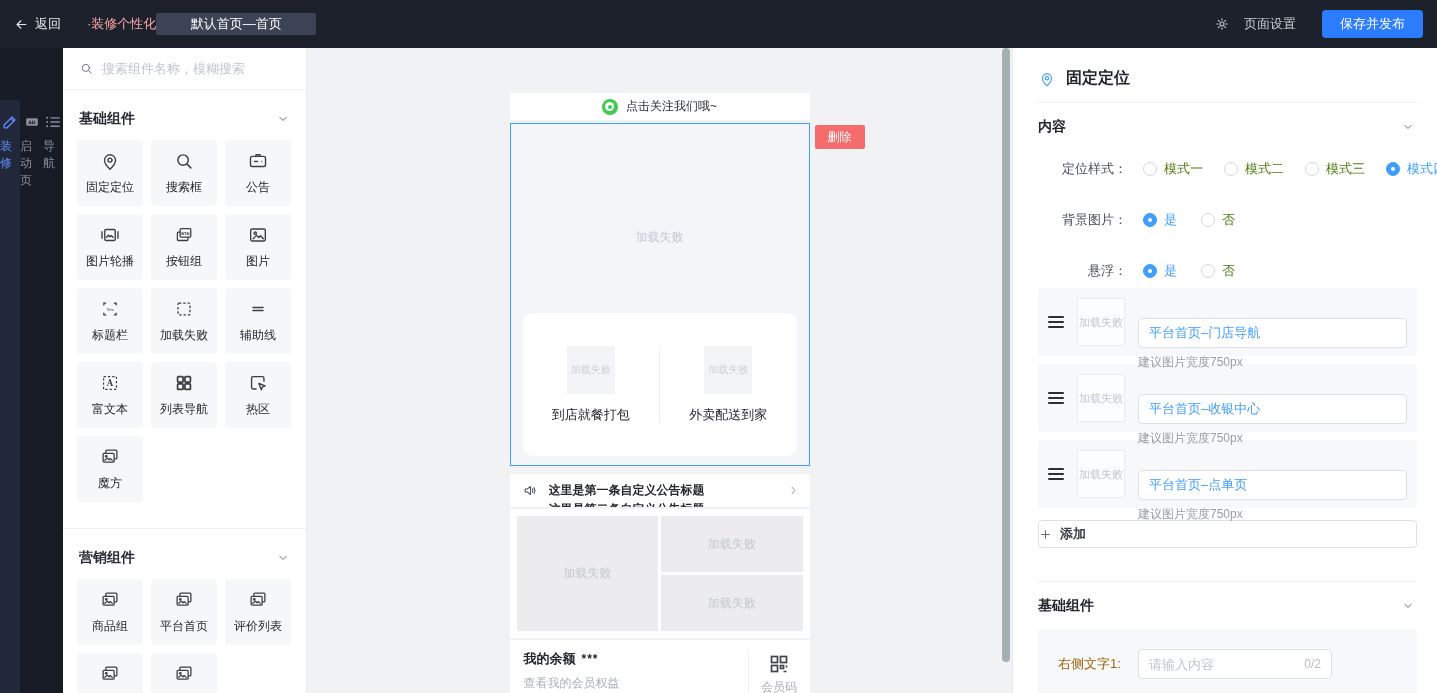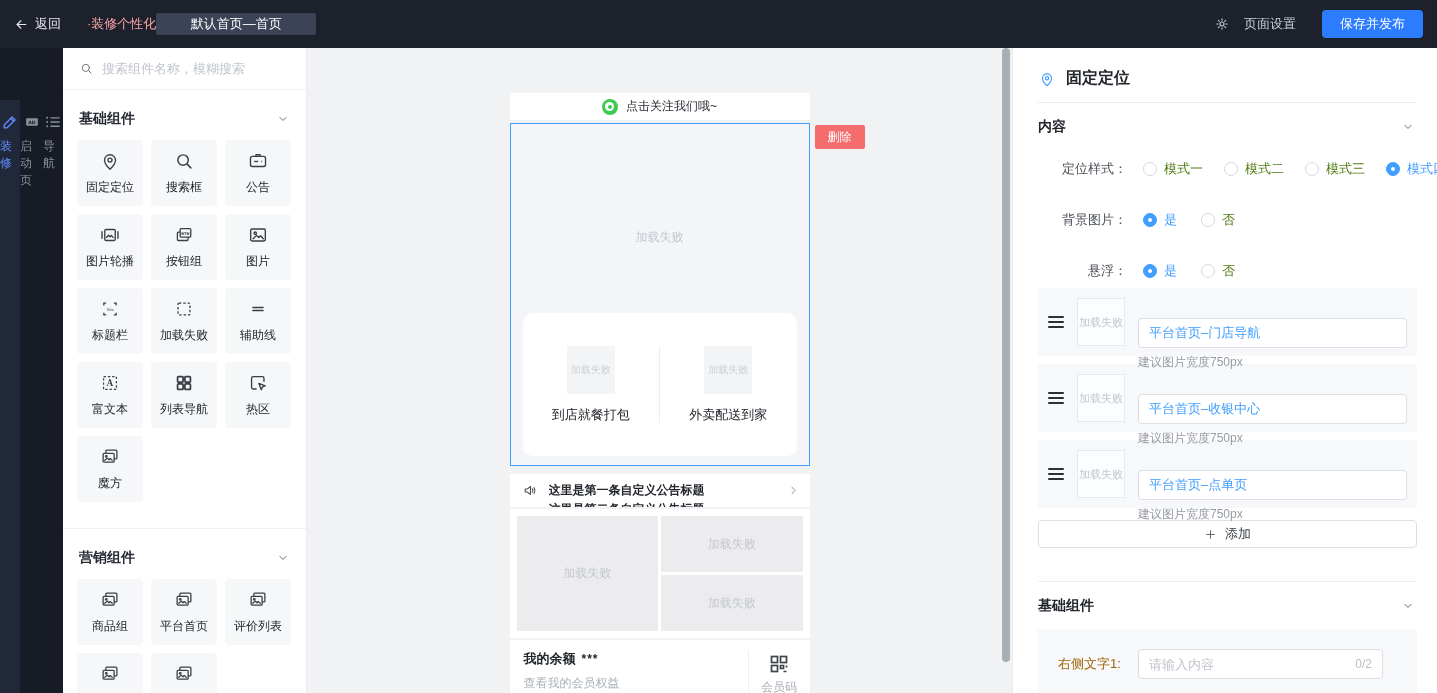--- a/index.html
+++ b/index.html
@@ -122,29 +122,29 @@
   .drag { width:16px; height:12px; display:flex; flex-direction:column; justify-content:space-between; cursor:grab; flex:none; }
   .drag i { display:block; height:2px; background:#2b2f36; border-radius:1px; }
   .thumb-ph { width:48px; height:48px; background:#fcfdfe; border:1px solid #e8eaee; color:#c3c8cf; font-size:11px;
               display:flex; align-items:center; justify-content:center; flex:none; cursor:pointer; }
   .item-right { flex:1;margin-top:44px; }
   .item-right input { width:100%; height:30px; border:1px solid #dcdfe6; border-radius:4px; background:#fff;
                       padding:0 10px; font-size:13px; color:#409eff; outline:none; }
   .item-hint { margin-top:6px; font-size:12px; color:#979ca4; }
 
   .add-btn { margin:12px 0 0 5px; width:calc(100% - 5px); height:28px; background:#fff; border:1px solid #dcdfe6;
-             border-radius:4px; display:flex; align-items:center; justify-content:center; gap:8px;
-             font-size:13px; color:#3a3f46; cursor:pointer; }
+             border-radius:4px; display:flex; align-items:center; gap:8px;
+             font-size:13px; color:#3a3f46; cursor:pointer;font-weight:bold; }
   .add-btn svg { width:13px; height:13px; color:#606266; }
   .insp-div.low { margin-top:33px; }
 
   .right-block { margin:14px 0 0 5px; background:#f6f8fa; border-radius:2px; padding:20px 0 40px 20px; height:200px; }
   .rb-row { display:flex; align-items:center; }
   .rb-label { width:80px; font-size:13px; color:#a16207; flex:none; }
-  .rb-input { width:245px; height:30px; background:#fff; border:1px solid #dcdfe6; border-radius:4px;
+  .rb-input { width:194px; height:30px; background:#fff; border:1px solid #dcdfe6; border-radius:4px;
               display:flex; align-items:center; padding:0 10px; gap:6px; }
   .rb-input input { flex:1; border:none; outline:none; font-size:13px; color:#3a3f46; min-width:0; }
   .rb-input input::placeholder { color:#c0c4cc; }
   .rb-count { font-size:12px; color:#b9bec6; }
 </style>
 </head>
 <body>
 
 <svg width="0" height="0" style="position:absolute">
   <defs>

